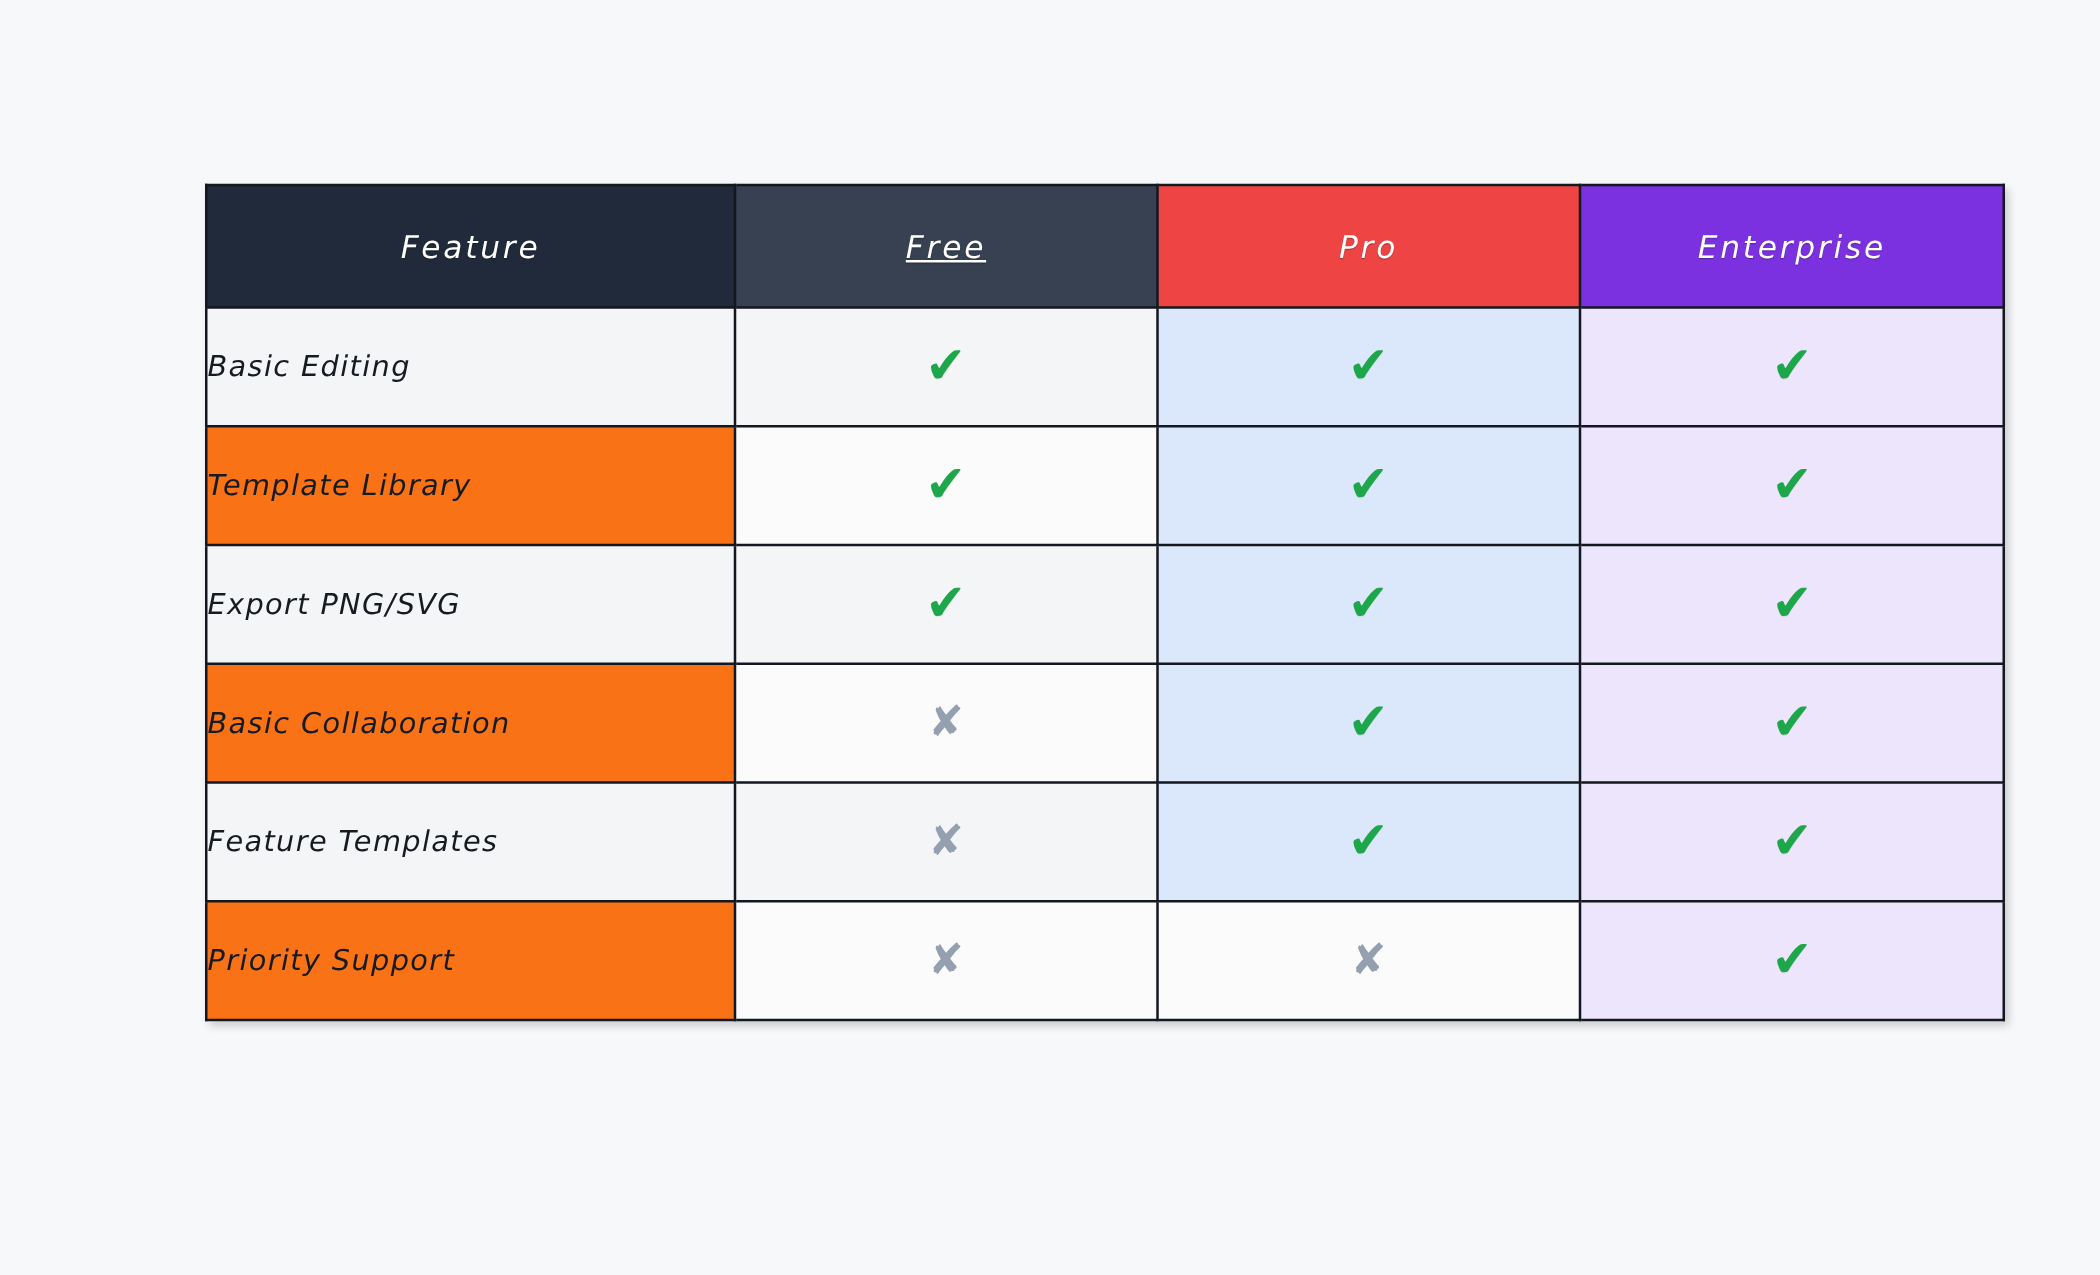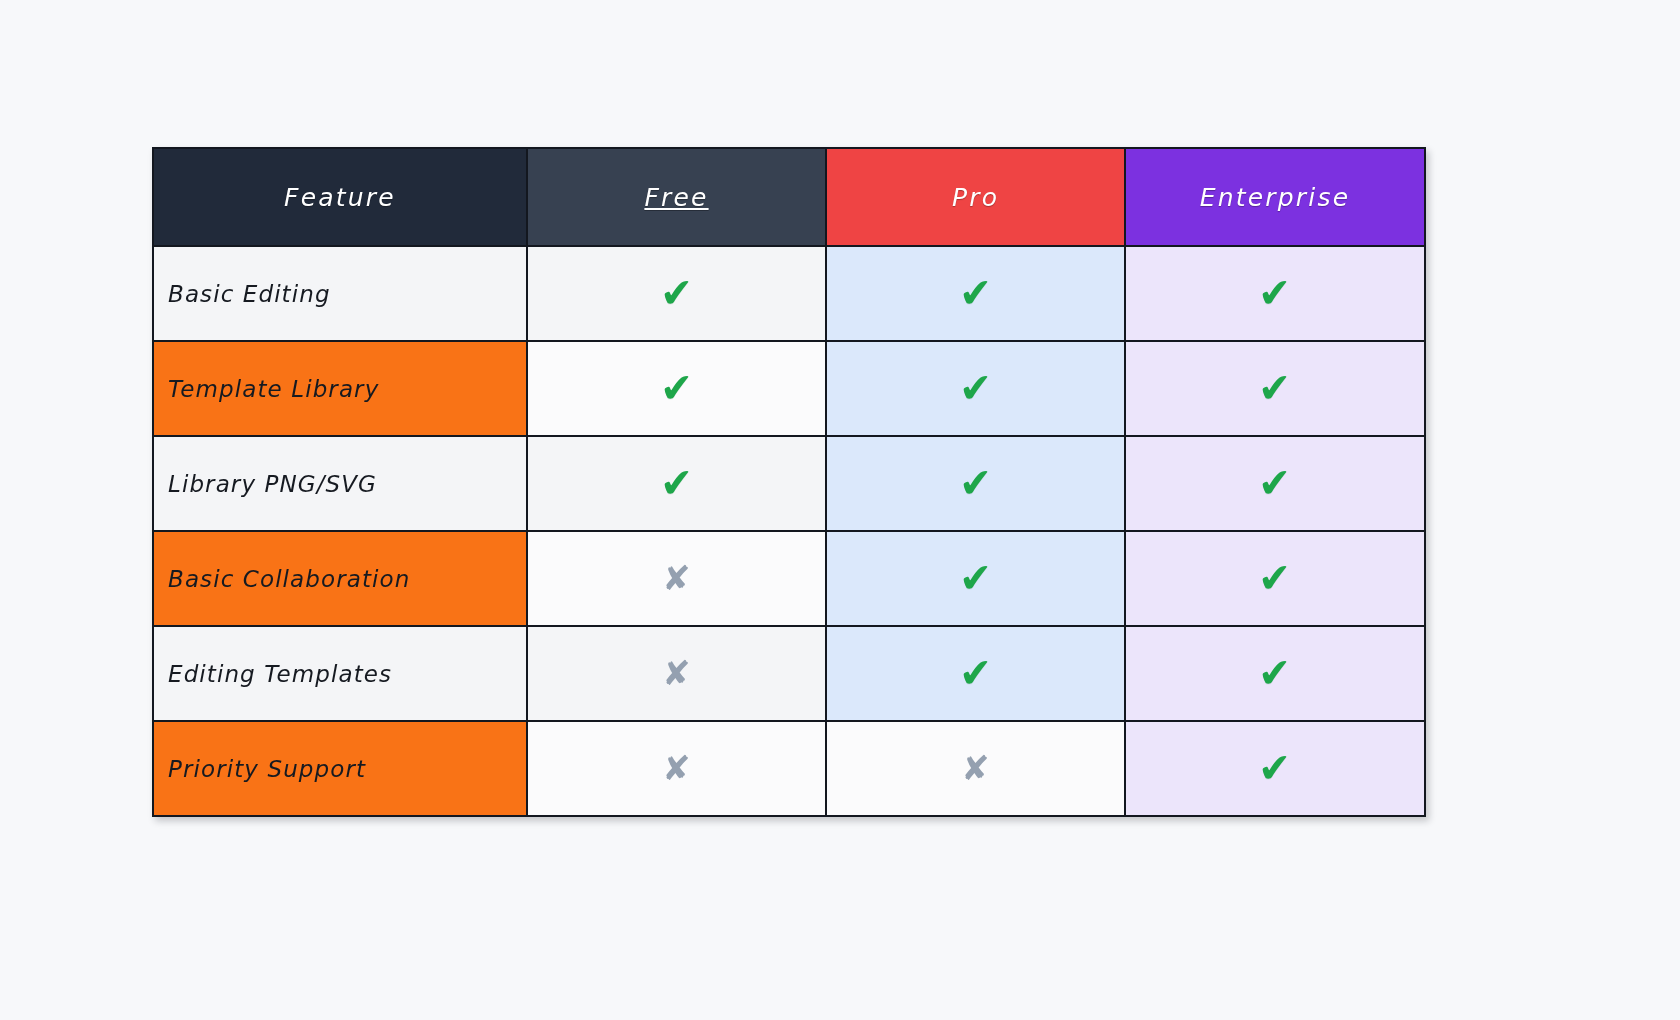--- a/index.html
+++ b/index.html
@@ -15,23 +15,23 @@
   #stage {
     position: relative;
     width: 1680px;
     height: 1020px;
     background: #f7f8fa;
   }
 
   
   #table-wrap {
     position: absolute;
-    left: 152px;
+    left: 164px;
     top: 147px;
-    width: 1272px;
+    width: 1440px;
     height: 659px;
   }
 
   .pricing-table {
     width: 100%;
     height: 100%;
     border-collapse: collapse;
     table-layout: fixed;
     border: 2.5px solid #13171f;
     box-shadow: 3px 4px 7px rgba(20,24,32,0.22);
@@ -66,21 +66,20 @@
 
   
   tbody td {
     height: 93px;
     padding: 0;
     border: 2.5px solid #13171f;
     vertical-align: middle;
   }
 
   td.feature-name {
-    padding-left: 14px;
     text-align: left;
     font-family: "DejaVu Sans", sans-serif;
     font-size: 23px;
     font-style: italic;
     letter-spacing: 1.1px;
     color: #161a21;
   }
 
   td.cell-mark {
     text-align: center;
@@ -152,33 +151,33 @@
             <td class="cell-mark col-pro on"><span class="mark check">✔</span></td>
             <td class="cell-mark col-ent on"><span class="mark check">✔</span></td>
           </tr>
           <tr class="row-even">
             <td class="feature-name">Template Library</td>
             <td class="cell-mark col-free on"><span class="mark check">✔</span></td>
             <td class="cell-mark col-pro on"><span class="mark check">✔</span></td>
             <td class="cell-mark col-ent on"><span class="mark check">✔</span></td>
           </tr>
           <tr class="row-odd">
-            <td class="feature-name">Library PNG/SVG</td>
+            <td class="feature-name">Export PNG/SVG</td>
             <td class="cell-mark col-free on"><span class="mark check">✔</span></td>
             <td class="cell-mark col-pro on"><span class="mark check">✔</span></td>
             <td class="cell-mark col-ent on"><span class="mark check">✔</span></td>
           </tr>
           <tr class="row-even">
             <td class="feature-name">Basic Collaboration</td>
             <td class="cell-mark col-free"><span class="mark cross">✘</span></td>
             <td class="cell-mark col-pro on"><span class="mark check">✔</span></td>
             <td class="cell-mark col-ent on"><span class="mark check">✔</span></td>
           </tr>
           <tr class="row-odd">
-            <td class="feature-name">Editing Templates</td>
+            <td class="feature-name">Feature Templates</td>
             <td class="cell-mark col-free"><span class="mark cross">✘</span></td>
             <td class="cell-mark col-pro on"><span class="mark check">✔</span></td>
             <td class="cell-mark col-ent on"><span class="mark check">✔</span></td>
           </tr>
           <tr class="row-even">
             <td class="feature-name">Priority Support</td>
             <td class="cell-mark col-free"><span class="mark cross">✘</span></td>
             <td class="cell-mark col-pro"><span class="mark cross">✘</span></td>
             <td class="cell-mark col-ent on"><span class="mark check">✔</span></td>
           </tr>

